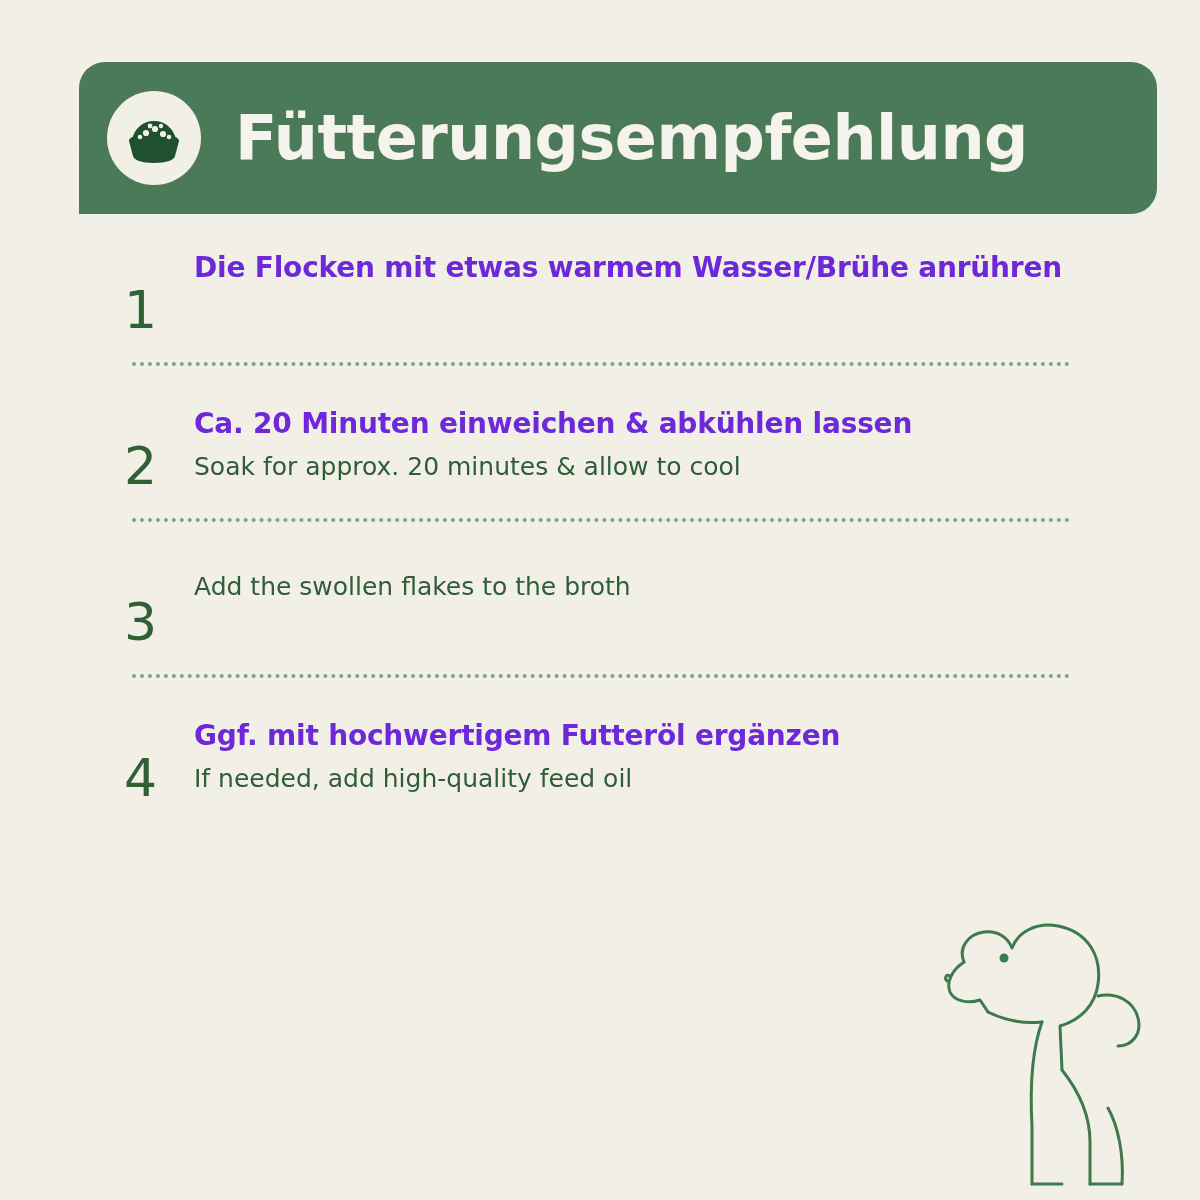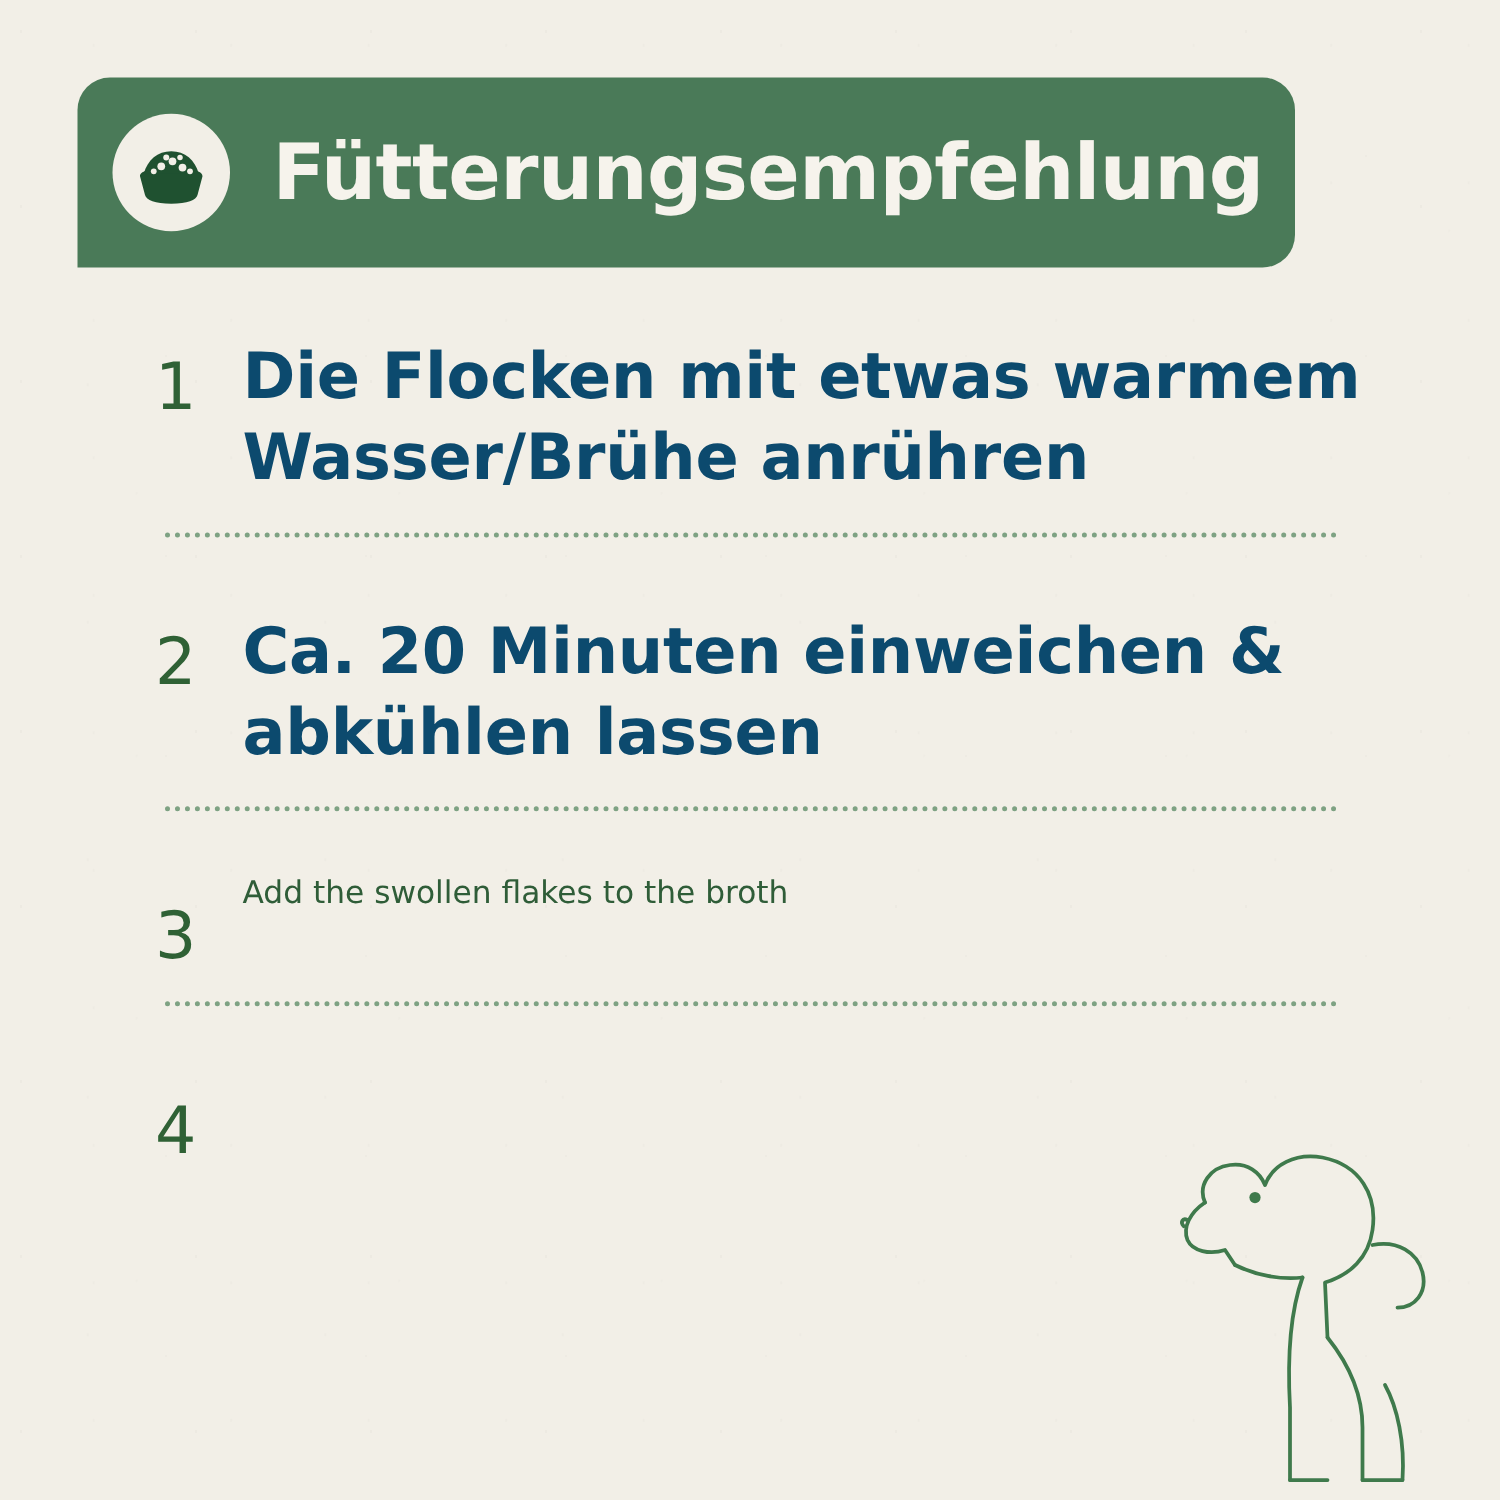--- a/index.html
+++ b/index.html
@@ -25,23 +25,23 @@
       radial-gradient(circle at 37% 62%, rgba(0,0,0,0.015) 0 1px, transparent 1px),
       radial-gradient(circle at 68% 33%, rgba(0,0,0,0.015) 0 1px, transparent 1px),
       radial-gradient(circle at 83% 78%, rgba(0,0,0,0.015) 0 1px, transparent 1px),
       radial-gradient(circle at 52% 88%, rgba(0,0,0,0.012) 0 1px, transparent 1px);
     background-size: 140px 140px, 190px 190px, 110px 110px, 160px 160px, 210px 210px;
   }
 
   
   .header-banner {
     position: absolute;
-    left: 62px;
+    left: 79px;
     top: 62px;
-    width: 974px;
+    width: 1078px;
     height: 152px;
     background: #4a7a58;
     border-radius: 26px 26px 26px 0;
     display: flex;
     align-items: center;
     box-sizing: border-box;
     padding-left: 28px;
   }
   .bowl-badge {
     width: 94px;
@@ -98,26 +98,25 @@
     font-weight: 400;
     line-height: 1;
     text-align: left;
     padding-top: 52px;
   }
   .step-body {
     flex: 1 1 auto;
     padding-top: 18px;
   }
   .step-de {
-    color: #0c4a6e;
-    font-size: 51px;
+    color: #6d28d9;
+    font-size: 28px;
     font-weight: 700;
     line-height: 1.28;
     letter-spacing: -0.2px;
-    margin-top: 19px;
   }
   .step-en {
     color: #2f5d38;
     font-size: 25px;
     font-weight: 400;
     margin-top: 10px;
     line-height: 1.2;
   }
   .divider {
     height: 0;
@@ -173,38 +172,43 @@
       </div>
     </div>
     <div class="divider"></div>
   </div>
 
   <div class="step-block">
     <div class="step">
       <div class="step-num">2</div>
       <div class="step-body">
         <div class="step-de">Ca. 20 Minuten einweichen &amp; abkühlen lassen</div>
+        <div class="step-en">Soak for approx. 20 minutes &amp; allow to cool</div>
       </div>
     </div>
     <div class="divider"></div>
   </div>
 
   <div class="step-block">
     <div class="step">
       <div class="step-num">3</div>
       <div class="step-body">
         <div class="step-en">Add the swollen flakes to the broth</div>
       </div>
     </div>
     <div class="divider"></div>
   </div>
 
   <div class="step-block">
     <div class="step">
       <div class="step-num">4</div>
+      <div class="step-body">
+        <div class="step-de">Ggf. mit hochwertigem Futteröl ergänzen</div>
+        <div class="step-en">If needed, add high-quality feed oil</div>
+      </div>
     </div>
   </div>
 
 </div>
 
 <div class="dog-outline">
   <svg width="260" height="300" viewBox="0 0 260 300" fill="none" aria-hidden="true">
     <g stroke="#3f7a4c" stroke-width="3" stroke-linecap="round" stroke-linejoin="round" fill="none">
 
       <path d="M52 62 C46 48 56 34 72 32 C86 30 96 38 100 48

